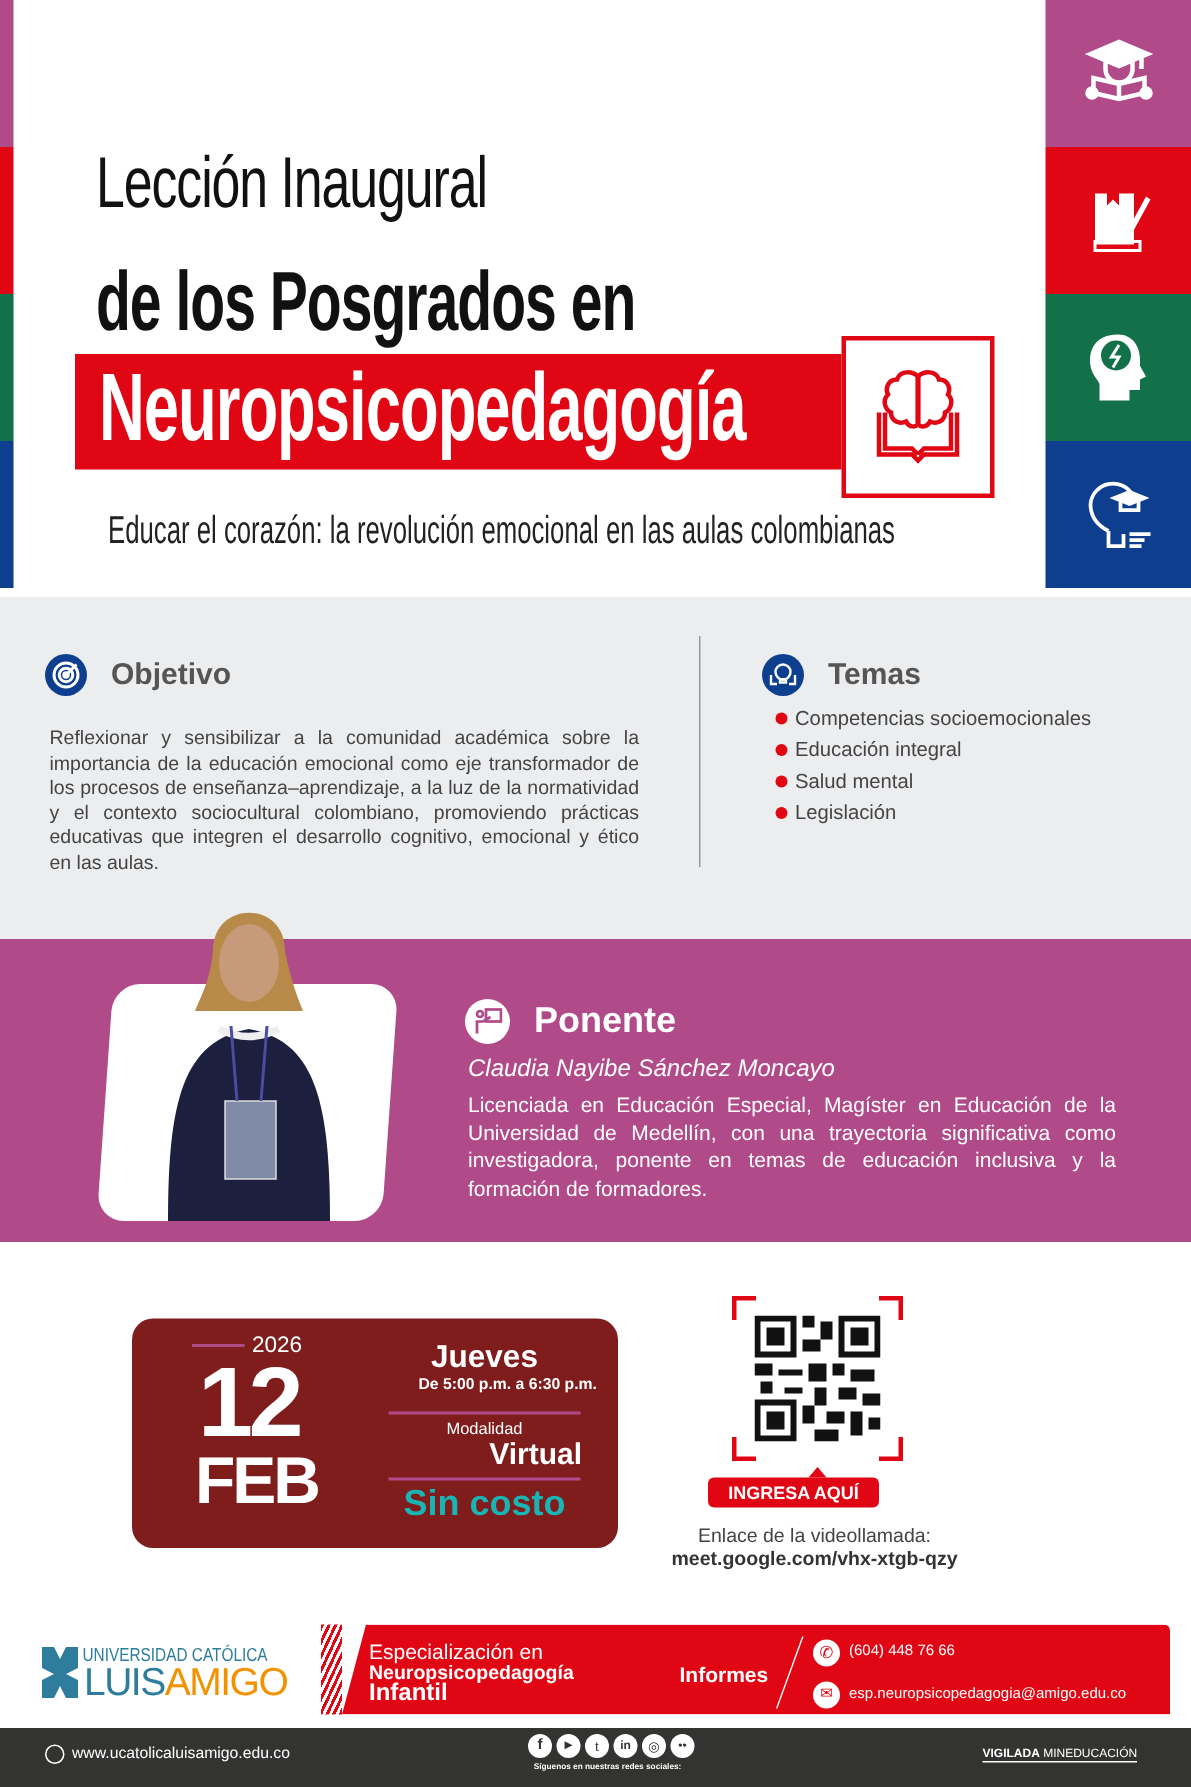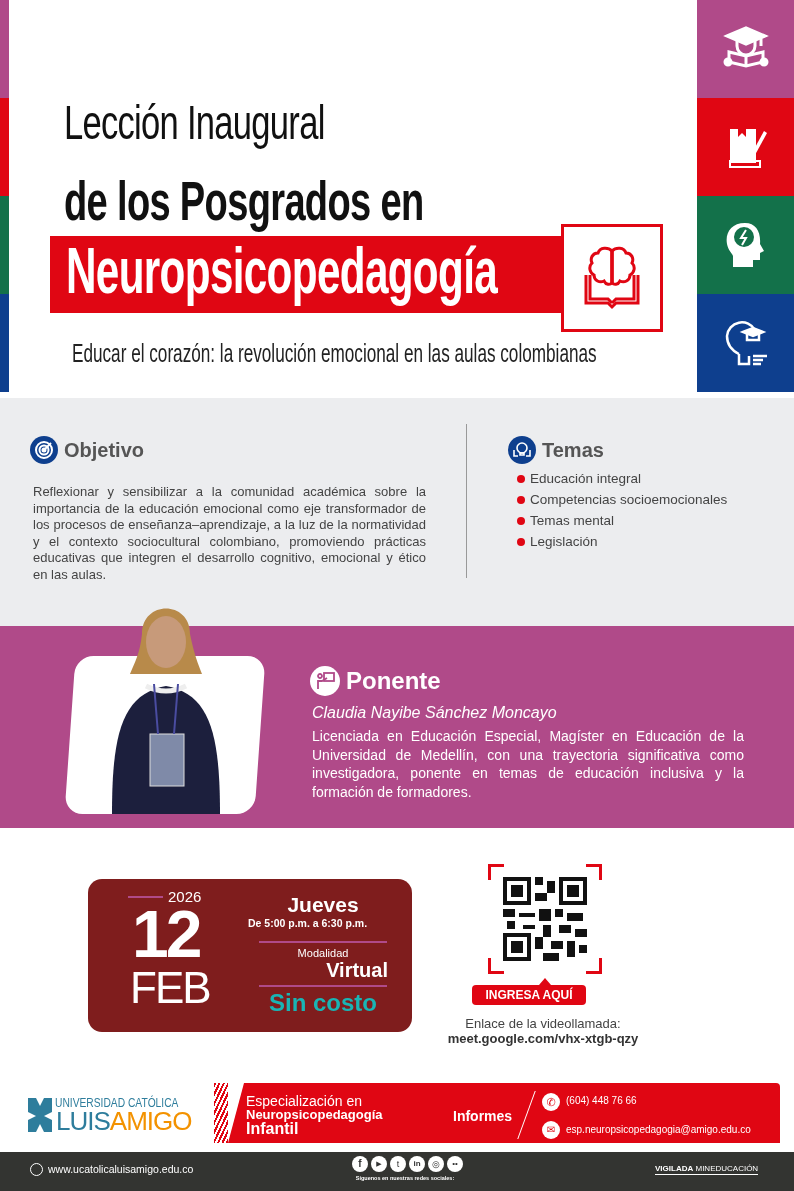--- a/index.html
+++ b/index.html
@@ -5,21 +5,21 @@
 *{box-sizing:border-box;margin:0;padding:0}
 body{width:794px;height:1191px;position:relative;background:#fff;font-family:"Liberation Sans",sans-serif;overflow:hidden}
 .abs{position:absolute}
 .stripe{position:absolute;left:0;width:9px}
 .tile{position:absolute;left:697px;width:97px;height:98px;display:flex;align-items:center;justify-content:center}
 .t1{font-family:"Liberation Sans Narrow","Liberation Sans",sans-serif;font-weight:400;color:#111;font-size:48px;letter-spacing:-1px;transform:scaleX(.72);transform-origin:left top;white-space:nowrap}
 .t2{font-weight:700;color:#111;font-size:56px;letter-spacing:-1px;transform:scaleX(.68);transform-origin:left top;white-space:nowrap}
 .t3{font-weight:700;color:#fff;font-size:64px;letter-spacing:-1px;transform:scaleX(.66);transform-origin:left top;white-space:nowrap}
 .sub{font-size:26px;color:#222;transform:scaleX(.66);transform-origin:left top;white-space:nowrap}
 .gray{position:absolute;left:0;top:398px;width:794px;height:228px;background:#ecedef}
-.h2{font-weight:700;font-size:20px;color:#555;display:flex;align-items:center;gap:6px}
+.h2{font-weight:700;font-size:20px;color:#555;display:flex;align-items:center;gap:16px}
 .circ{width:28px;height:28px;border-radius:50%;background:#0e3f8e;display:flex;align-items:center;justify-content:center}
 .para{font-size:13px;line-height:16.5px;color:#444;text-align:justify}
 .bul{font-size:13.5px;color:#444;display:flex;align-items:center;gap:5px;height:21px}
 .dot{width:8px;height:8px;border-radius:50%;background:#e00613}
 .purple{position:absolute;left:0;top:626px;width:794px;height:202px;background:#b04a89}
 .datebox{position:absolute;left:88px;top:879px;width:324px;height:153px;background:#7f1d1d;border-radius:14px}
 .foot{position:absolute;left:0;top:1152px;width:794px;height:39px;background:#333431}
 </style>
 </head>
 <body>
@@ -99,29 +99,29 @@
           <circle cx="10" cy="8" r="5"></circle>
           <path d="M8 13 h4 v2 h-4z"></path>
           <path d="M2 10 v6 h4 M18 10 v6 h-4"></path>
         </svg>
       </span>
     <span>Temas</span>
   </div>
   <div class="abs" style="left:517px;top:70px">
     <div class="bul">
         <span class="dot"></span>
+        <span>Competencias socioemocionales</span>
+      </div>
+    <div class="bul">
+        <span class="dot"></span>
         <span>Educación integral</span>
       </div>
     <div class="bul">
         <span class="dot"></span>
-        <span>Competencias socioemocionales</span>
-      </div>
-    <div class="bul">
-        <span class="dot"></span>
-        <span>Temas mental</span>
+        <span>Salud mental</span>
       </div>
     <div class="bul">
         <span class="dot"></span>
         <span>Legislación</span>
       </div>
   </div>
 </div>
 
 <div class="purple">
   <div class="abs" style="left:70px;top:30px;width:190px;height:158px;background:#fff;border-radius:18px;transform:skewX(-4deg)"></div>
@@ -146,23 +146,23 @@
     <span>Ponente</span>
   </div>
   <div class="abs" style="left:312px;top:78px;color:#fff;font-weight:400;font-style:italic;font-size:16px">Claudia Nayibe Sánchez Moncayo</div>
   <div class="abs para" style="left:312px;top:101px;width:432px;color:#fff;font-size:14px;line-height:18.5px">Licenciada en Educación Especial, Magíster en Educación de la Universidad de Medellín, con una trayectoria significativa como investigadora, ponente en temas de educación inclusiva y la formación de formadores.</div>
 </div>
 
 <div class="datebox">
   <div class="abs" style="left:40px;top:17px;width:35px;height:2px;background:#b04a89"></div>
   <div class="abs" style="left:80px;top:9px;color:#fff;font-size:15px">2026</div>
   <div class="abs" style="left:44px;top:22px;color:#fff;font-weight:700;font-size:66px;letter-spacing:-3px;line-height:66px">12</div>
-  <div class="abs" style="left:42px;top:86px;color:#fff;font-weight:400;font-size:44px;letter-spacing:-2px;line-height:46px">FEB</div>
+  <div class="abs" style="left:42px;top:86px;color:#fff;font-weight:700;font-size:44px;letter-spacing:-2px;line-height:46px">FEB</div>
   <div class="abs" style="left:170px;top:14px;width:130px;text-align:center;color:#fff;font-weight:700;font-size:21px">Jueves</div>
-  <div class="abs" style="left:160px;top:38px;width:150px;text-align:left;color:#fff;font-weight:700;font-size:10.5px">De 5:00 p.m. a 6:30 p.m.</div>
+  <div class="abs" style="left:160px;top:38px;width:150px;text-align:right;color:#fff;font-weight:700;font-size:10.5px">De 5:00 p.m. a 6:30 p.m.</div>
   <div class="abs" style="left:171px;top:62px;width:128px;height:2px;background:#b04a89"></div>
   <div class="abs" style="left:170px;top:68px;width:130px;text-align:center;color:#fff;font-size:11px">Modalidad</div>
   <div class="abs" style="left:170px;top:80px;width:130px;text-align:right;color:#fff;font-weight:700;font-size:20px">Virtual</div>
   <div class="abs" style="left:171px;top:106px;width:128px;height:2px;background:#b04a89"></div>
   <div class="abs" style="left:160px;top:110px;width:150px;text-align:center;color:#19b5b5;font-weight:700;font-size:24px">Sin costo</div>
 </div>
 
 <div class="abs" style="left:488px;top:864px;width:114px;height:110px">
   <div class="abs" style="left:0;top:0;width:16px;height:16px;border-left:3px solid #e00613;border-top:3px solid #e00613"></div>
   <div class="abs" style="right:0;top:0;width:16px;height:16px;border-right:3px solid #e00613;border-top:3px solid #e00613"></div>

